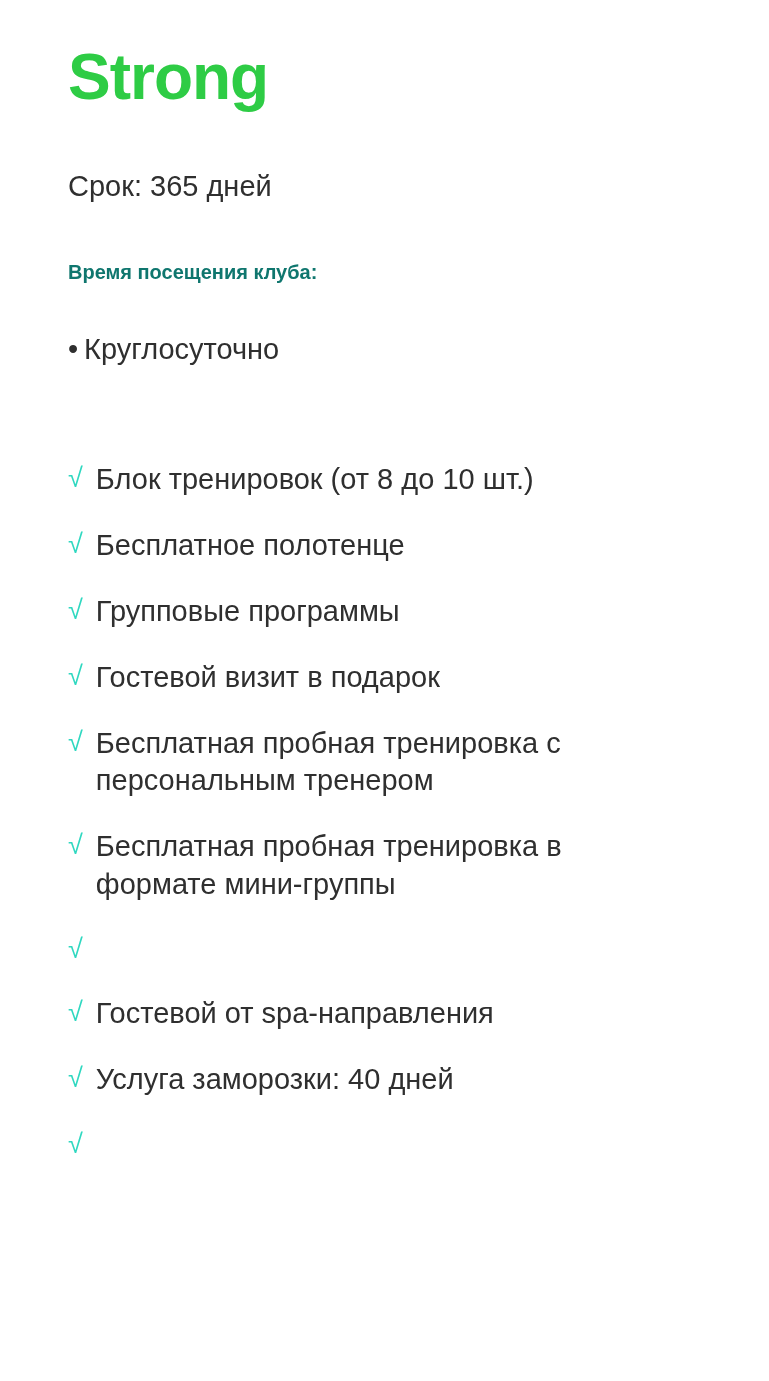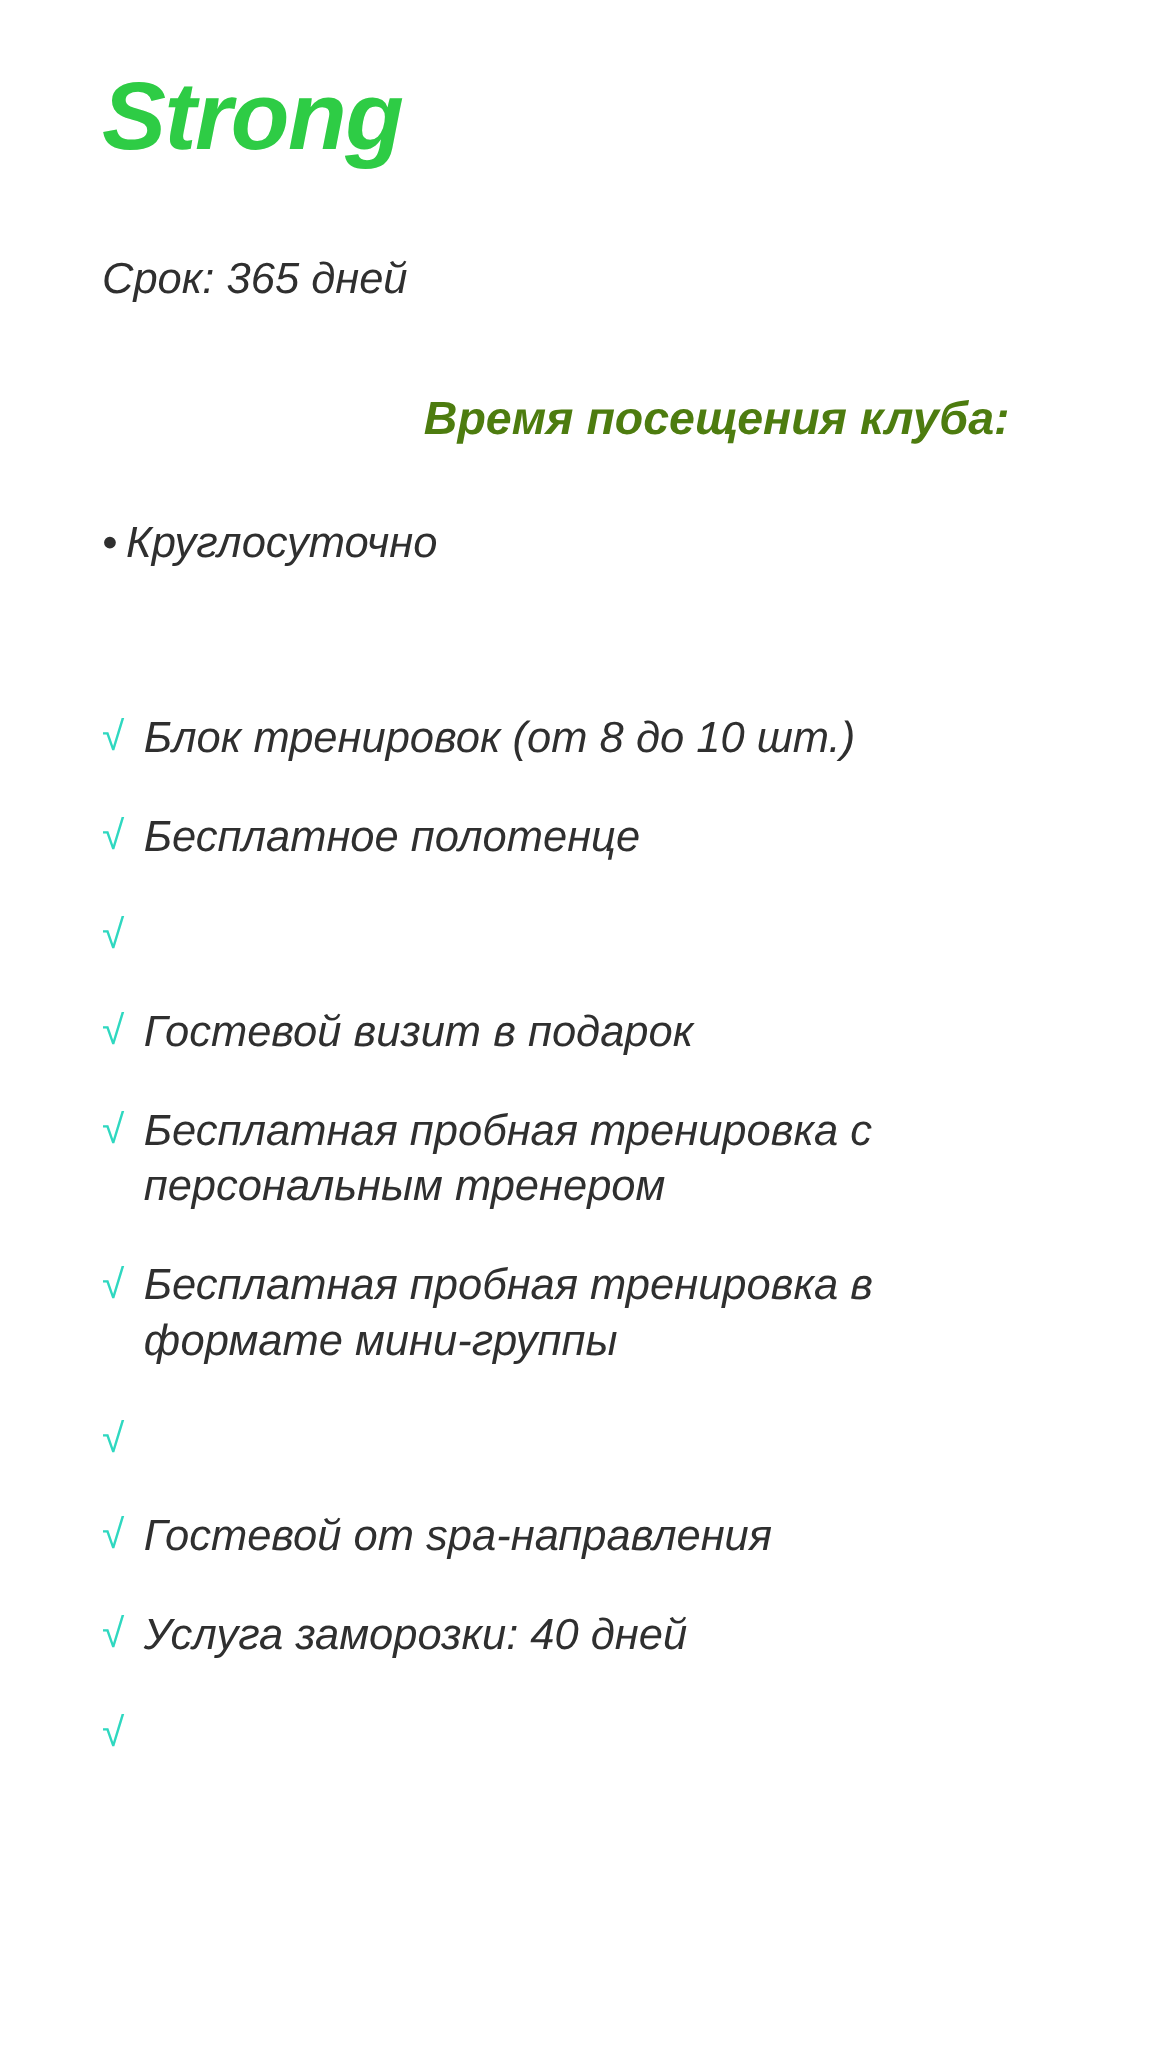--- a/index.html
+++ b/index.html
@@ -12,44 +12,42 @@
     background: #ffffff;
     font-family: "Liberation Sans", sans-serif;
     color: #2b2b2b;
     overflow: hidden;
   }
   .card {
     box-sizing: border-box;
     width: 705px;
     height: 1381px;
     padding: 44px 32px 0 68px;
-    font-style: italic;
   }
   .title {
     font-size: 64px;
     line-height: 1.05;
     font-weight: bold;
     color: #2ecc45;
     letter-spacing: -1px;
     margin: 0 0 58px 0;
   }
   .term {
     font-size: 29px;
     line-height: 1.2;
     color: #2f2f2f;
     margin: 17px 0 56px 0;
     font-weight: normal;
   }
   .subhead {
-    font-size: 31px;
+    font-size: 20px;
     line-height: 1.2;
-    color: #4d7c0f;
+    color: #0f766e;
     font-weight: bold;
     margin: 0 0 48px 0;
-    text-align: right;
   }
   .hours {
     font-size: 29px;
     line-height: 1.2;
     color: #2f2f2f;
     margin: 0 0 22px 0;
     display: flex;
     align-items: flex-start;
   }
   .hours .dot {
@@ -110,20 +108,21 @@
     <li class="feature">
       <span class="check">√</span>
       <span class="feature-text">Блок тренировок (от 8 до 10 шт.)</span>
     </li>
     <li class="feature">
       <span class="check">√</span>
       <span class="feature-text">Бесплатное полотенце</span>
     </li>
     <li class="feature">
       <span class="check">√</span>
+      <span class="feature-text">Групповые программы</span>
     </li>
     <li class="feature">
       <span class="check">√</span>
       <span class="feature-text">Гостевой визит в подарок</span>
     </li>
     <li class="feature">
       <span class="check">√</span>
       <span class="feature-text">Бесплатная пробная тренировка с персональным тренером</span>
     </li>
     <li class="feature">

